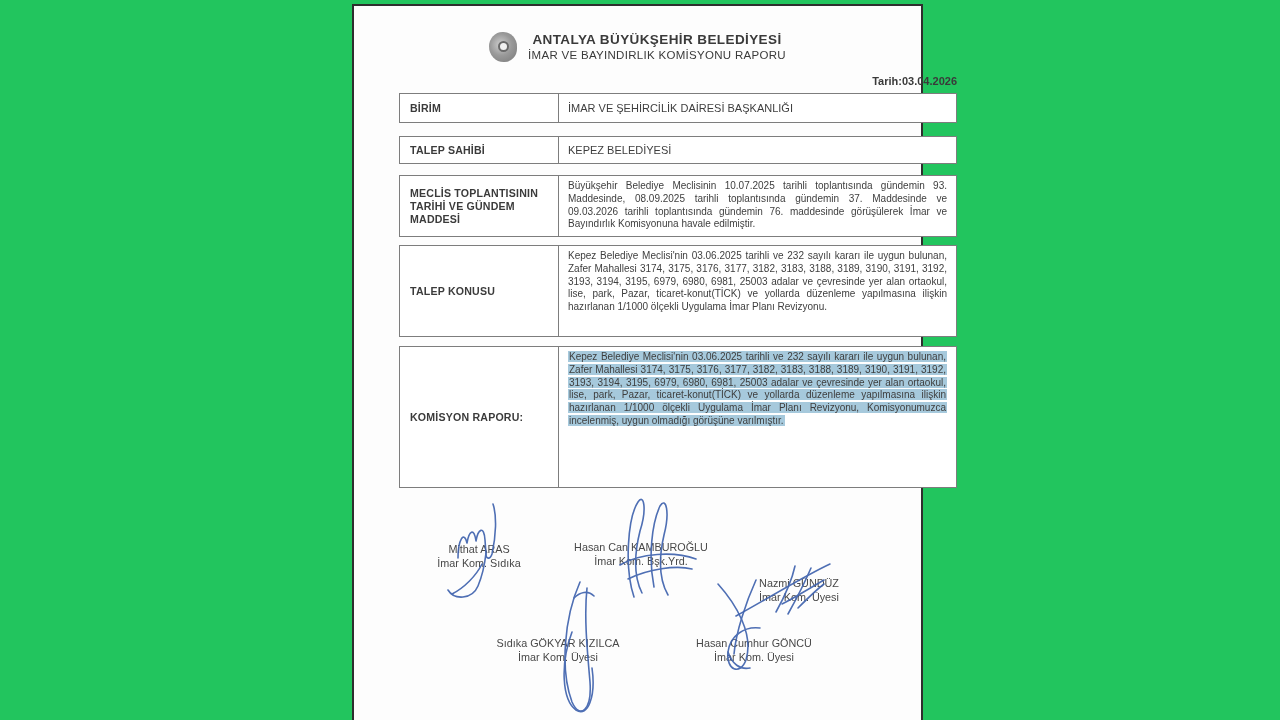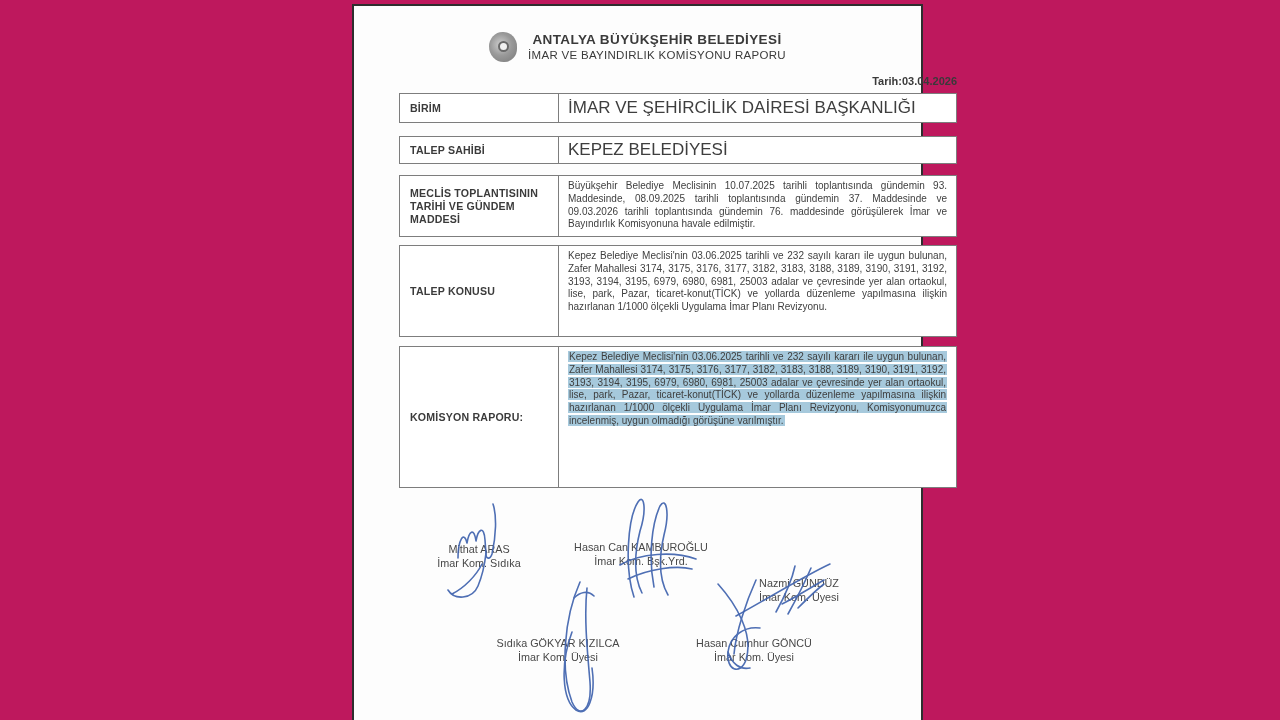--- a/index.html
+++ b/index.html
@@ -1,17 +1,17 @@
 <!DOCTYPE html>
 <html><head>
 <meta charset="utf-8">
 <style>
   html,body{margin:0;padding:0;background:#ffffff;width:1280px;height:720px;overflow:hidden;
     font-family:"Liberation Sans","DejaVu Sans",sans-serif;}
-  .stage{position:relative;width:1280px;height:720px;background:#be185d;}
+  .stage{position:relative;width:1280px;height:720px;background:#22c55e;}
   .page{position:absolute;left:352px;top:4px;width:571px;height:790px;background:#fdfdfd;
     border:2px solid #2e2e2e;box-sizing:border-box;}
   
   .doc-header{margin-top:26px;display:flex;justify-content:center;align-items:center;gap:11px;}
   .logo{width:28px;height:30px;border-radius:50% 50% 46% 54%;position:relative;
     background:radial-gradient(circle at 42% 42%,#cfcfcf 0%,#9a9a9a 45%,#787878 100%);}
   .logo-inner{position:absolute;left:9px;top:9px;width:7px;height:7px;border-radius:50%;
     background:#f2f2f2;border:2px solid #696969;}
   .titles{text-align:center;color:#3a3a3a;}
   .title1{font-size:13.5px;font-weight:bold;letter-spacing:.4px;line-height:16px;}
@@ -23,21 +23,21 @@
   .row-1{margin-bottom:13px;min-height:30px;}
   .row-2{margin-bottom:11px;min-height:28px;}
   .row-3{margin-bottom:8px;min-height:62px;}
   .row-4{margin-bottom:9px;min-height:92px;}
   .row-5{min-height:142px;}
   .cell-label{width:159px;min-width:159px;border-right:1px solid #7d7d7d;padding:5px 20px 5px 10px;
     display:flex;align-items:center;font-weight:bold;font-size:10.6px;color:#3b3b3b;
     letter-spacing:.2px;line-height:13px;box-sizing:border-box;}
   .cell-content{flex:1;padding:4px 9px;font-size:10px;line-height:12.8px;color:#3e3e3e;
     text-align:justify;box-sizing:border-box;}
-  .row-single .cell-content{display:flex;align-items:center;text-align:left;font-size:17px;}
+  .row-single .cell-content{display:flex;align-items:center;text-align:left;font-size:11px;}
   .cell-content p{margin:0;}
   .hl{background:#a6c9dc;box-decoration-break:clone;-webkit-box-decoration-break:clone;padding:0 1px;}
   
   .sig-name-block{position:absolute;text-align:center;color:#484848;font-size:10.8px;line-height:13.5px;z-index:2;}
   .sig-svg{position:absolute;z-index:3;opacity:.92;}
   .sig-svg path{fill:none;stroke:#4063ae;stroke-width:1.6;stroke-linecap:round;stroke-linejoin:round;}
 </style>
 </head>
 <body>
 

